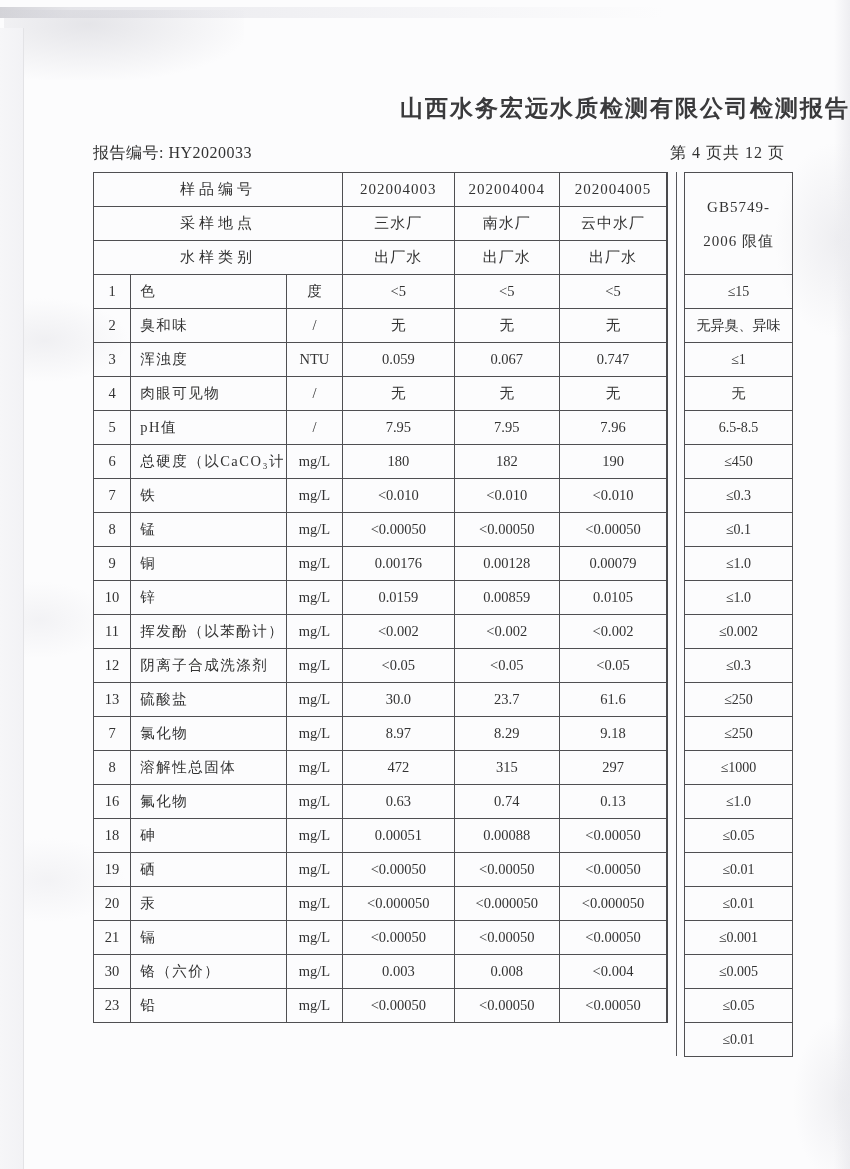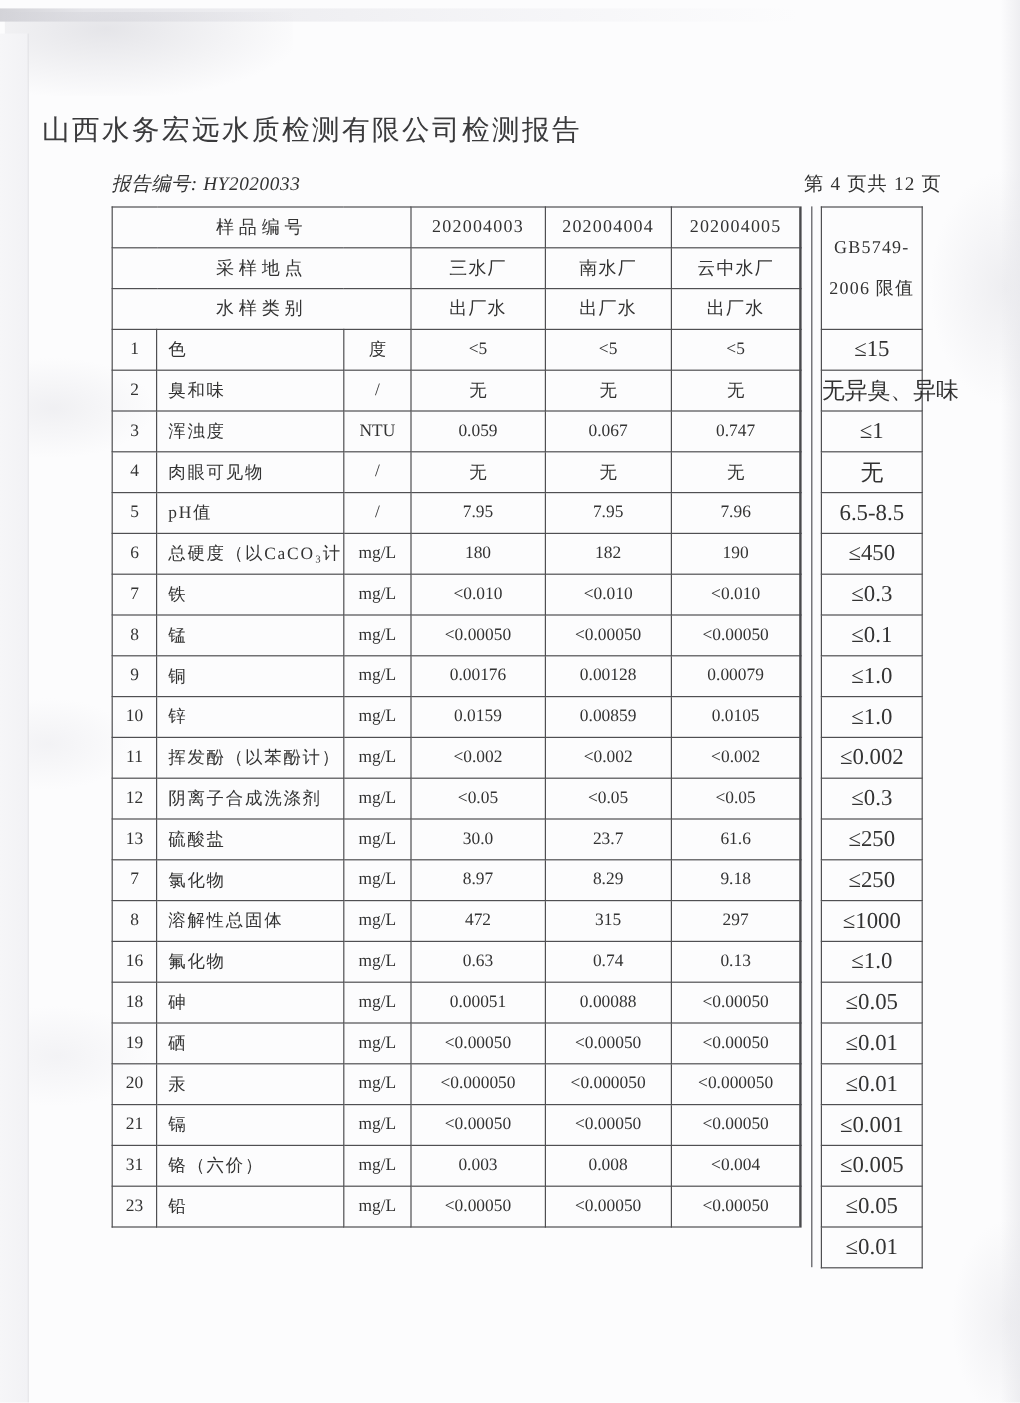--- a/index.html
+++ b/index.html
@@ -36,34 +36,34 @@
     background: linear-gradient(90deg, #f6f6f8, #f2f2f5);
     border-right: 1px solid #e3e3e6;
   }
   .scan-right-edge {
     position: absolute; right: 0; top: 0; width: 16px; height: 100%;
     background: linear-gradient(to left, rgba(232,232,236,.7), rgba(255,255,255,0));
   }
 
   .title {
     position: absolute; top: 93px; left: 35px; right: 0;
-    text-align: left;
+    text-align: right;
     font-family: "Liberation Sans", "DejaVu Sans", sans-serif;
-    font-weight: 400;
+    font-weight: 700;
     font-size: 23px;
     letter-spacing: 2px;
     color: #3a3a3c;
   }
 
   .meta-row {
     position: absolute; top: 143px; left: 93px; width: 692px;
     display: flex; justify-content: space-between; align-items: baseline;
     font-size: 16px; color: #333;
   }
-  .meta-row .report-no { letter-spacing: .5px; font-style: italic; }
+  .meta-row .report-no { letter-spacing: .5px; }
   .meta-row .page-indicator { letter-spacing: 1px; }
 
   .tables-wrap { position: absolute; left: 93px; top: 172px; width: 690px; }
 
   table { border-collapse: collapse; table-layout: fixed; }
 
   .main-table { width: 575px; float: left; }
   .main-table td {
     border: 1px solid #4f4f52;
     height: 33px;
@@ -86,27 +86,27 @@
   .main-table td.cell-name { text-align: left; padding-left: 9px; letter-spacing: 1.5px; }
   .main-table td.hdr-label { text-align: center; letter-spacing: 4px; font-size: 15px; }
   .main-table td.hdr-value { letter-spacing: 1px; font-size: 15px; }
 
   
   .between-rule {
     position: absolute; left: 583px; top: 0; width: 1px; height: 884px;
     background: #55555a;
   }
 
-  .limit-table { width: 85px; margin-left: 591px; }
+  .limit-table { width: 109px; margin-left: 591px; }
   .limit-table { border: 1.5px solid #4a4a4d; }
   .limit-table td {
     border: 1px solid #4f4f52;
     height: 33px;
     padding: 0;
-    font-size: 19px;
+    font-size: 14px;
     text-align: center;
     vertical-align: middle;
     color: #333;
     white-space: nowrap;
   }
   .limit-table td.limit-head { height: 101px; font-size: 15px; letter-spacing: 1px; }
   .limit-head .lh-line { line-height: 34px; }
 
   .clearfix::after { content: ""; display: block; clear: both; }
 </style>
@@ -313,21 +313,21 @@
           </tr>
           <tr>
             <td class="cell-no">21</td>
             <td class="cell-name">镉</td>
             <td class="cell-unit">mg/L</td>
             <td class="cell-value">&lt;0.00050</td>
             <td class="cell-value">&lt;0.00050</td>
             <td class="cell-value">&lt;0.00050</td>
           </tr>
           <tr>
-            <td class="cell-no">31</td>
+            <td class="cell-no">30</td>
             <td class="cell-name">铬（六价）</td>
             <td class="cell-unit">mg/L</td>
             <td class="cell-value">0.003</td>
             <td class="cell-value">0.008</td>
             <td class="cell-value">&lt;0.004</td>
           </tr>
           <tr>
             <td class="cell-no">23</td>
             <td class="cell-name">铅</td>
             <td class="cell-unit">mg/L</td>

